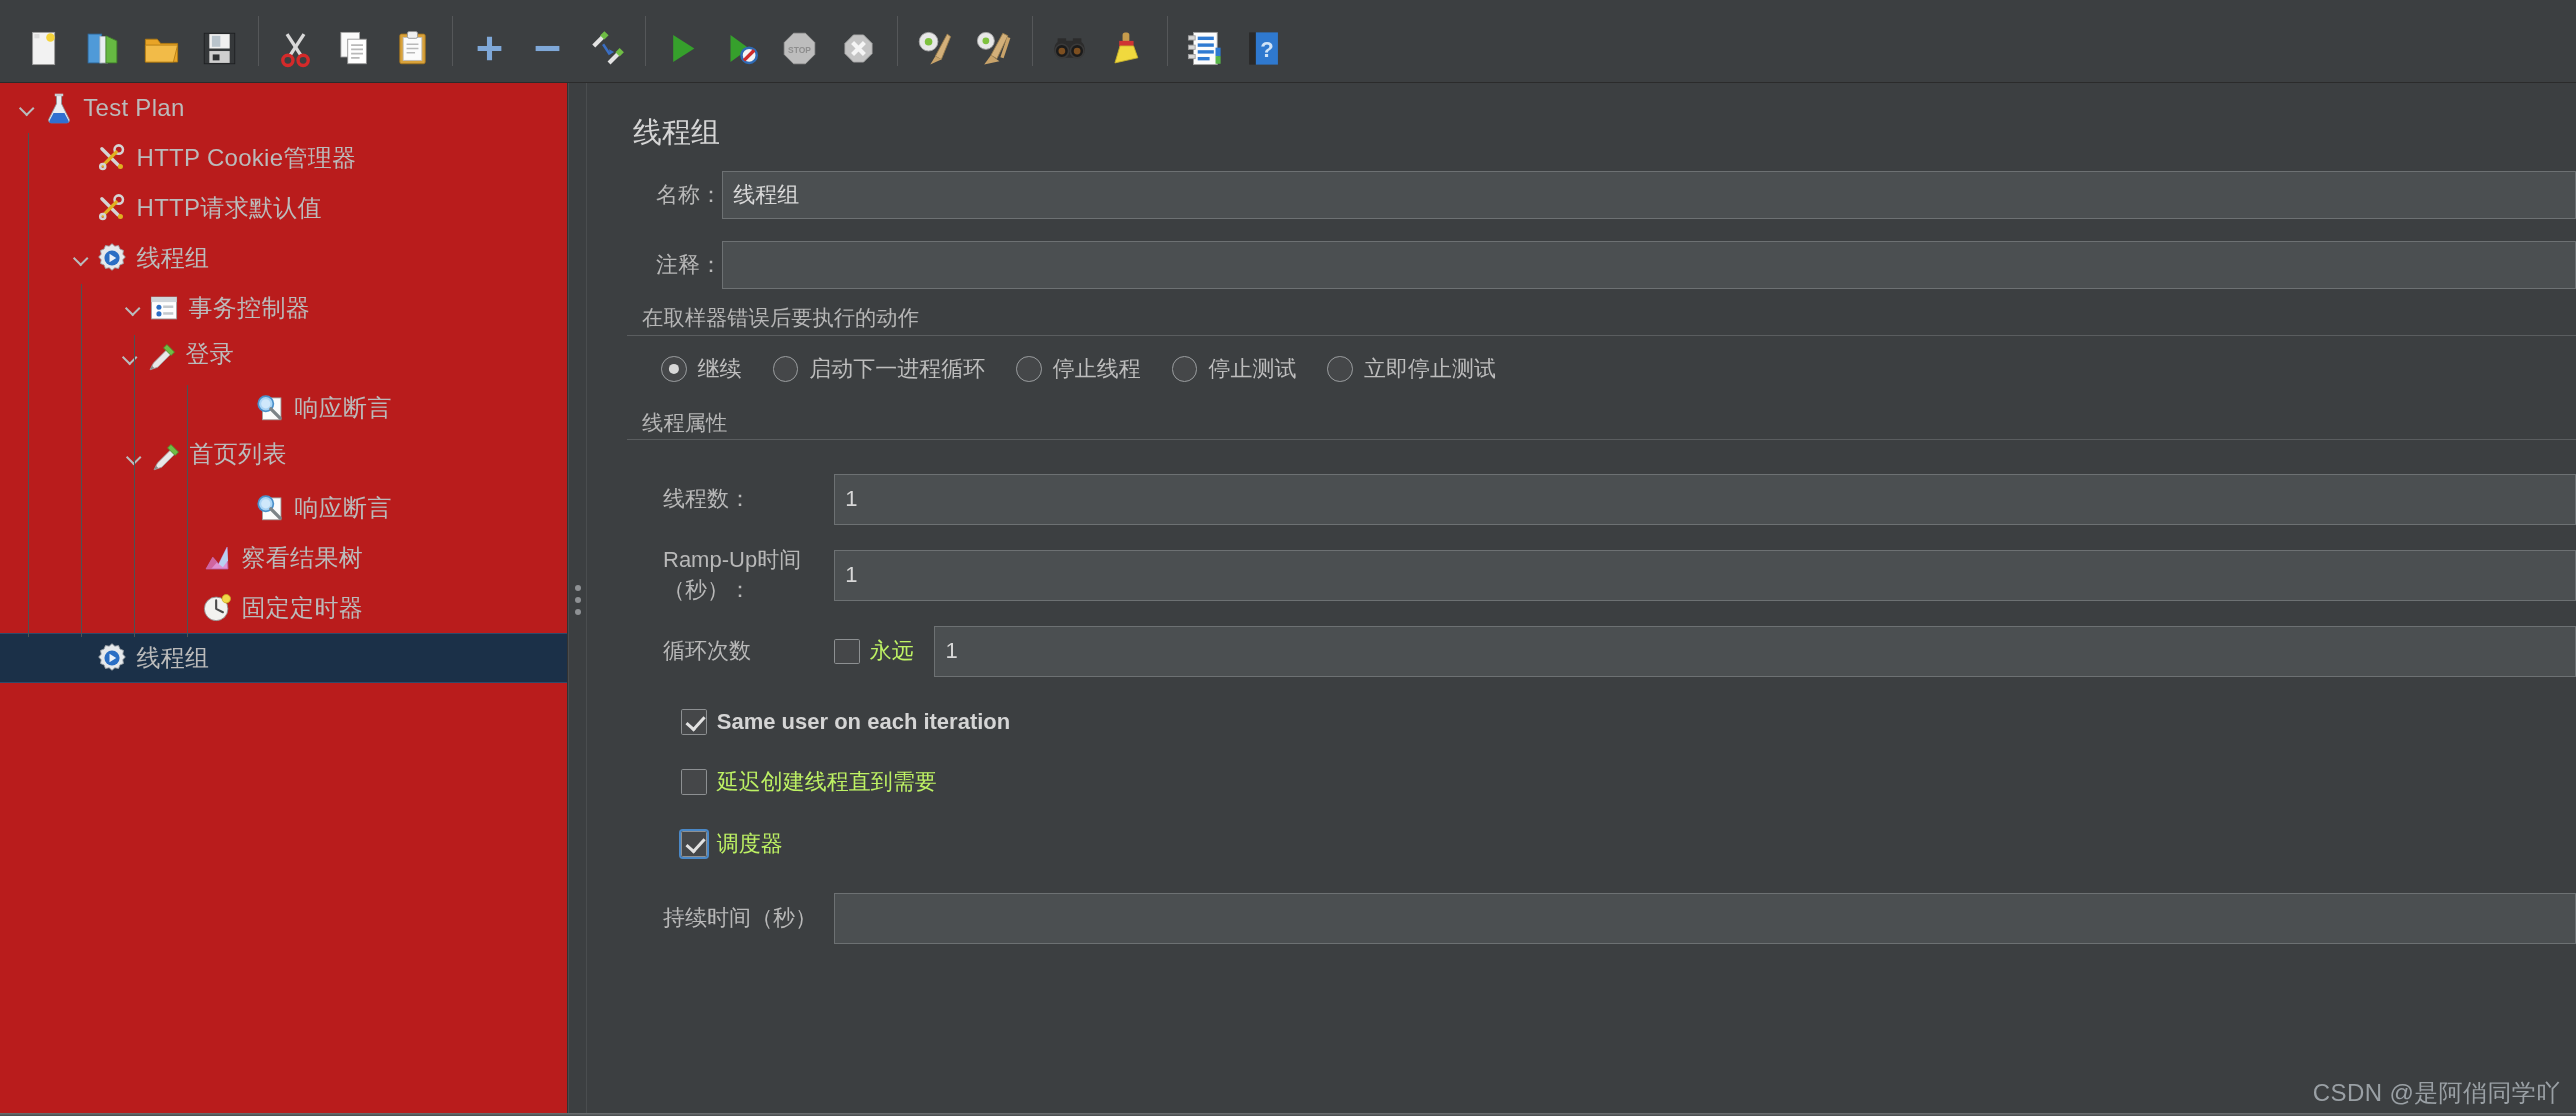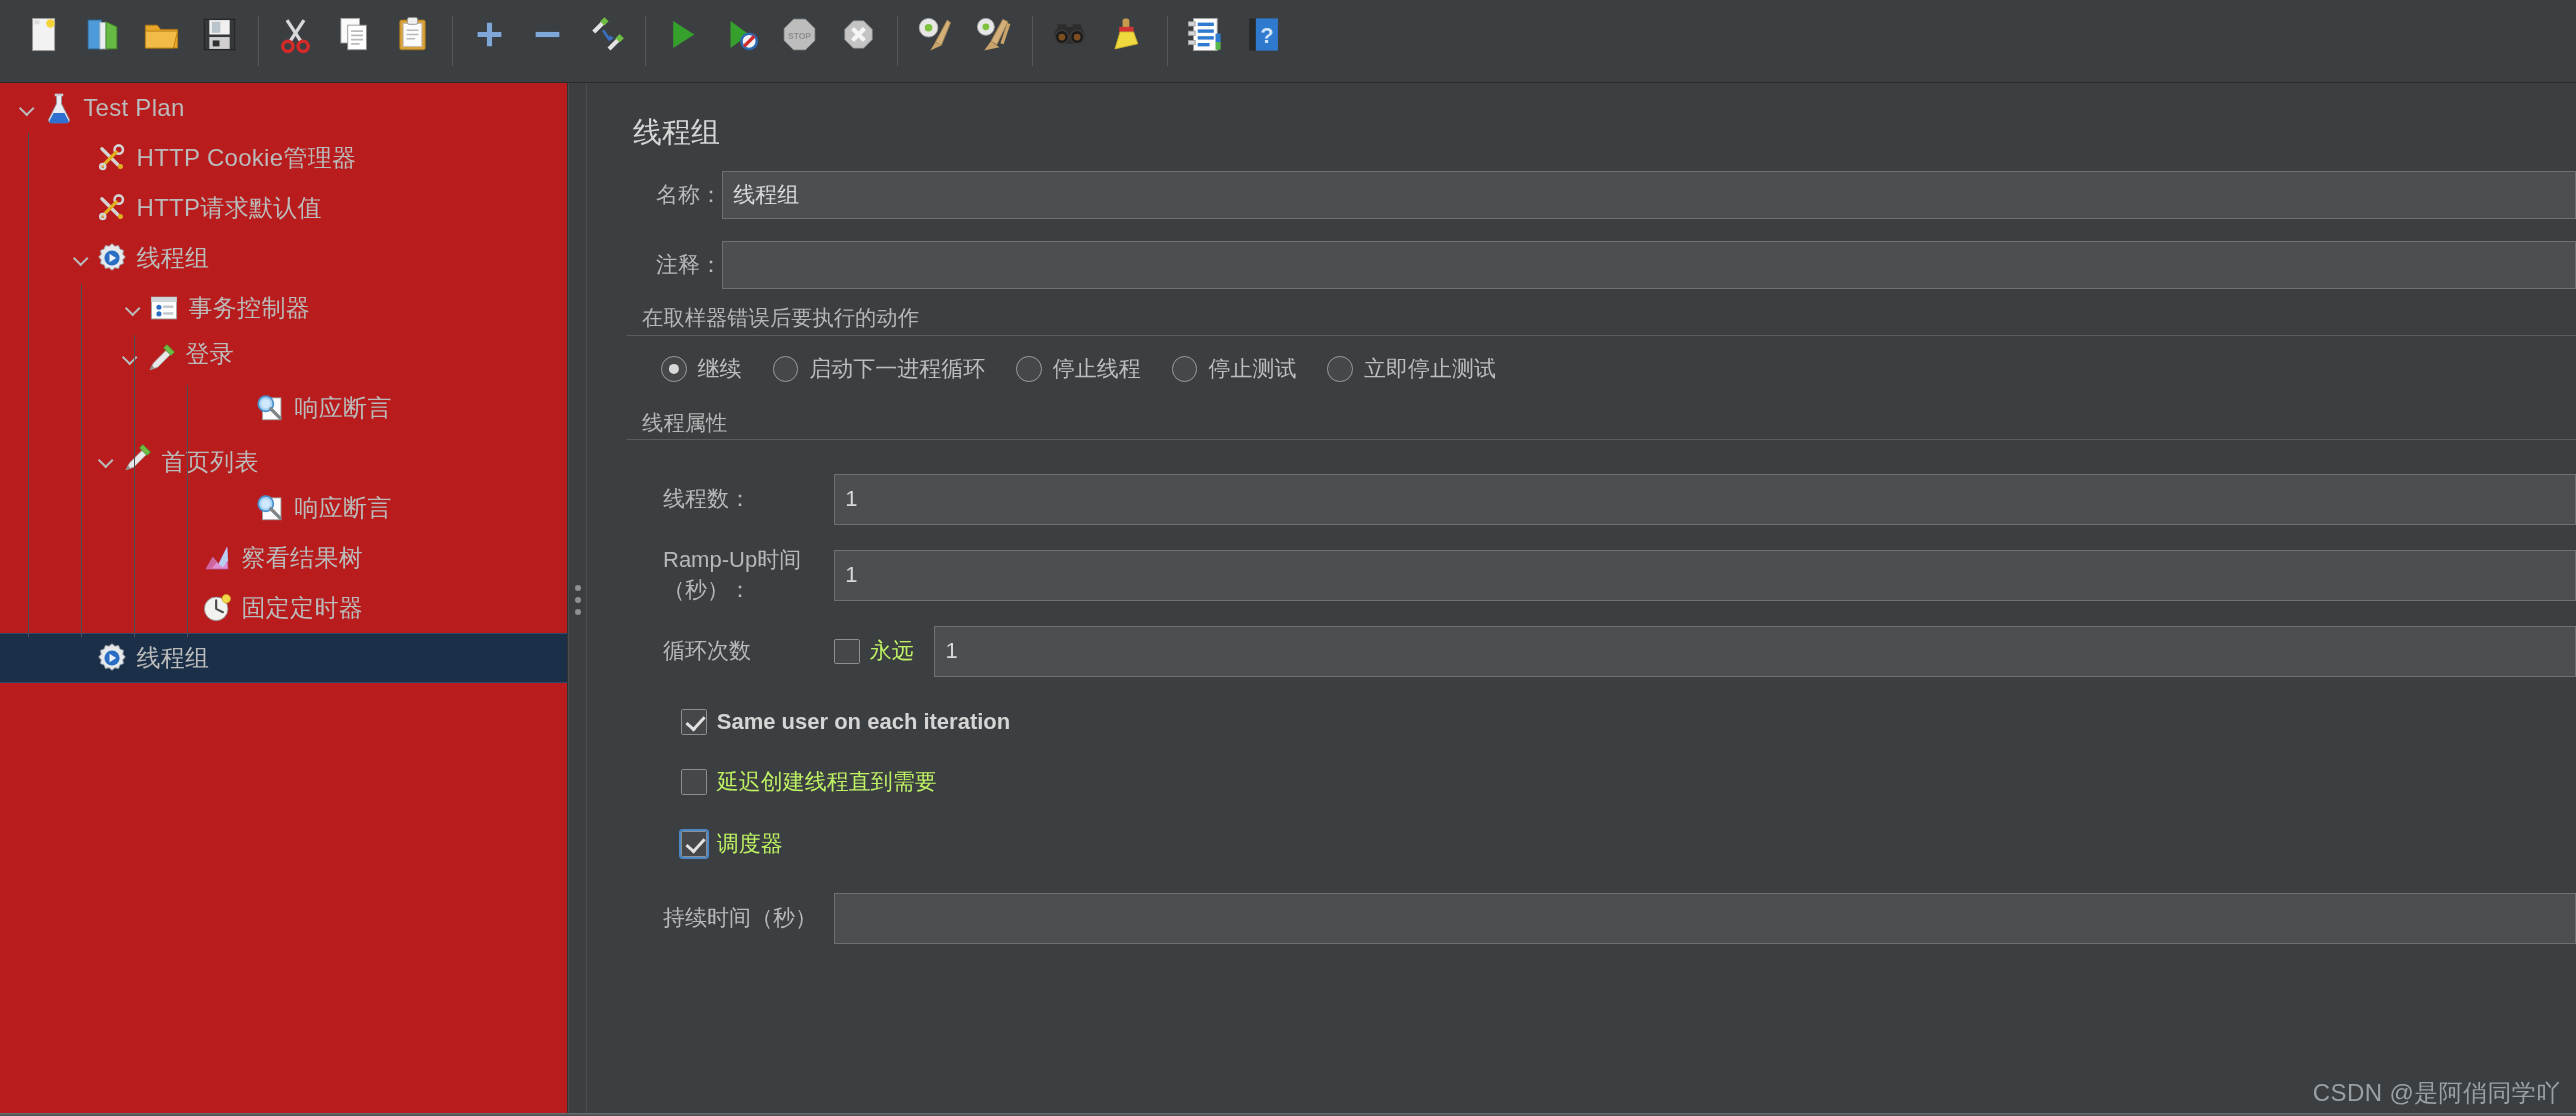--- a/index.html
+++ b/index.html
@@ -24,21 +24,21 @@
     min-height: 83px;
     background: #3c3f41;
     border-bottom: 0.9px solid #2b2b2b;
     display: flex;
     align-items: center;
     padding-left: 19px;
     position: relative;
   }
   .tb-btn {
     width: 50px; height: 53px;
-    display: flex; align-items: flex-start; justify-content: center;
+    display: flex; align-items: flex-end; justify-content: center;
     margin-right: 8.5px;
     position: relative;
     cursor: pointer;
   }
   .tb-sep {
     width: 0.9px; height: 50px;
     background: #555759;
     margin: 0 12px 0 5.1px;
   }
   .tb-ico { width: 39px; height: 39px; position: relative; display:block; }
@@ -599,21 +599,21 @@
                   <rect x="10" y="7" width="22" height="26" fill="#fbfbfb" stroke="#9c9c9c"></rect>
                   <circle cx="14" cy="14" r="9" fill="#a9d4f5" stroke="#4a8fc9" stroke-width="2"></circle>
                   <circle cx="14" cy="14" r="5.5" fill="#cfe8fb"></circle>
                   <path d="M20 20 L31 31" stroke="#7d8488" stroke-width="4" stroke-linecap="round"></path>
                 </svg>
               </span>
               <span class="tree-label">响应断言</span>
             </div>
           </div>
           <div class="tree-row">
-            <div style="display: flex; align-items: flex-end; padding-left: 92px; width: 100%;">
+            <div style="display: flex; align-items: flex-start; padding-left: 120px; width: 100%;">
               <span class="tree-handle">
                 <span class="chev"></span>
               </span>
               <span class="tree-ico">
                 <svg viewBox="0 0 38 38">
                   <path d="M6 33 L10 25 L27 8 L32 13 L15 30 Z" fill="#e8e8e8" stroke="#a0a0a0"></path>
                   <path d="M26 3 L35 12 L31 16 L22 7 Z" fill="#6fbd45" stroke="#4c8c2c"></path>
                   <path d="M6 33 l2 -5 l3 3z" fill="#8a8a8a"></path>
                 </svg>
               </span>

